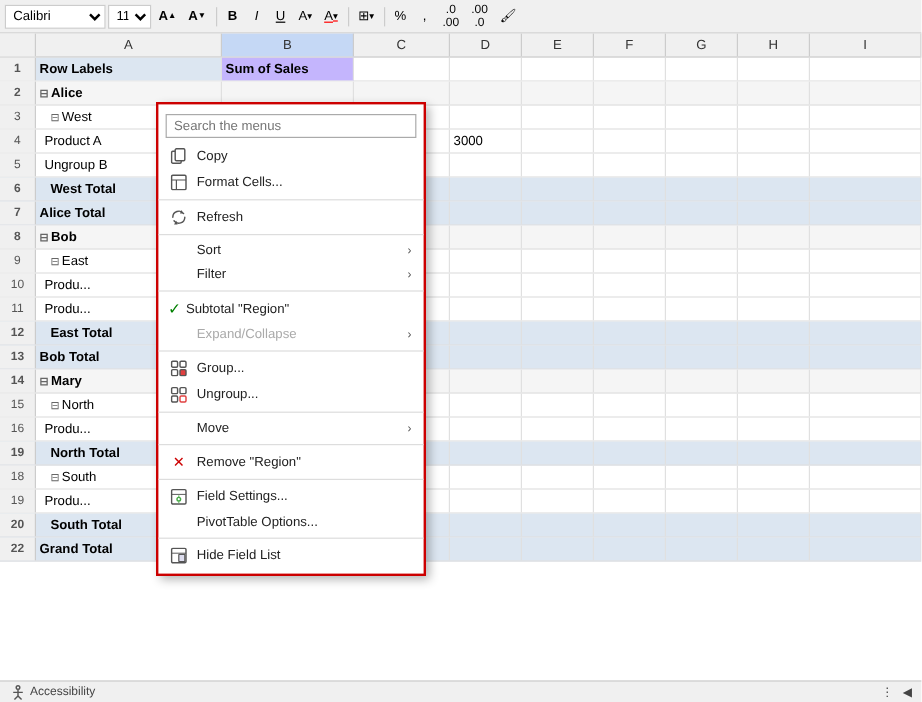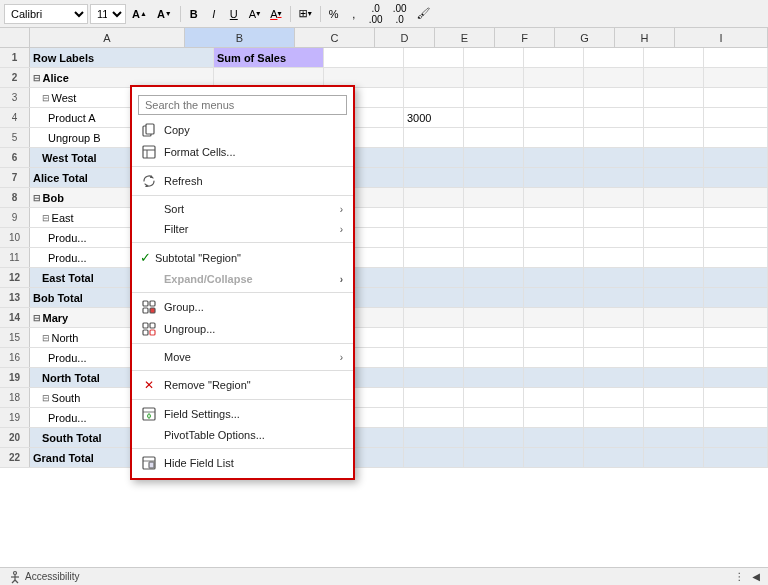--- a/index.html
+++ b/index.html
@@ -64,37 +64,37 @@
       width: 30px; min-width: 30px; background: #f0f0f0;
       border-right: 1px solid #ccc; font-size: 10px;
       display: flex; align-items: center; justify-content: center;
       color: #555;
     }
     .cell {
       border-right: 1px solid #e0e0e0;
       font-size: 11px; display: flex; align-items: center;
       padding: 0 3px; overflow: hidden; white-space: nowrap;
     }
-    .cell-a { width: 184px; }
+    .cell-a { width: 155px; }
     .cell-b { width: 110px; }
     .cell-c { width: 80px; }
     .cell-d { width: 60px; }
     .cell-e { width: 60px; }
     .cell-f { width: 60px; }
     .cell-g { width: 60px; }
     .cell-h { width: 60px; }
     .cell-i { flex: 1; }
 
     .bold-row { font-weight: bold; background: #f5f5f5; }
     .total-row { font-weight: bold; background: #dce6f1; }
     .grand-row { font-weight: bold; background: #dce6f1; }
     .header-row { font-weight: bold; }
 
     .indent-1 { padding-left: 12px; }
-    .indent-2 { padding-left: 18px; text-align: right; }
+    .indent-2 { padding-left: 7px; text-align: right; }
 
     .minus-icon { color: #666; font-size: 9px; margin-right: 2px; }
 
     
     .context-menu {
       position: absolute;
       top: 85px; left: 130px;
       width: 225px;
       background: white;
       border: 2px solid #c00;
@@ -112,21 +112,21 @@
     }
     .ctx-divider {
       height: 1px; background: #ddd; margin: 3px 0;
     }
     .ctx-item {
       display: flex; align-items: center;
       padding: 4px 10px 4px 8px;
       font-size: 11px; cursor: pointer;
       color: #222; position: relative;
     }
-    .ctx-item.disabled { color: #aaa; cursor: default; font-weight: bold; }
+    .ctx-item.disabled { color: #aaa; cursor: default; }
     .ctx-item .ctx-icon {
       width: 18px; min-width: 18px; margin-right: 6px;
       display: flex; align-items: center; justify-content: center;
       font-size: 12px;
     }
     .ctx-item .ctx-arrow {
       margin-left: auto; font-size: 10px; color: #555;
     }
     .ctx-item .ctx-check {
       color: green; font-size: 13px; margin-right: 4px;

